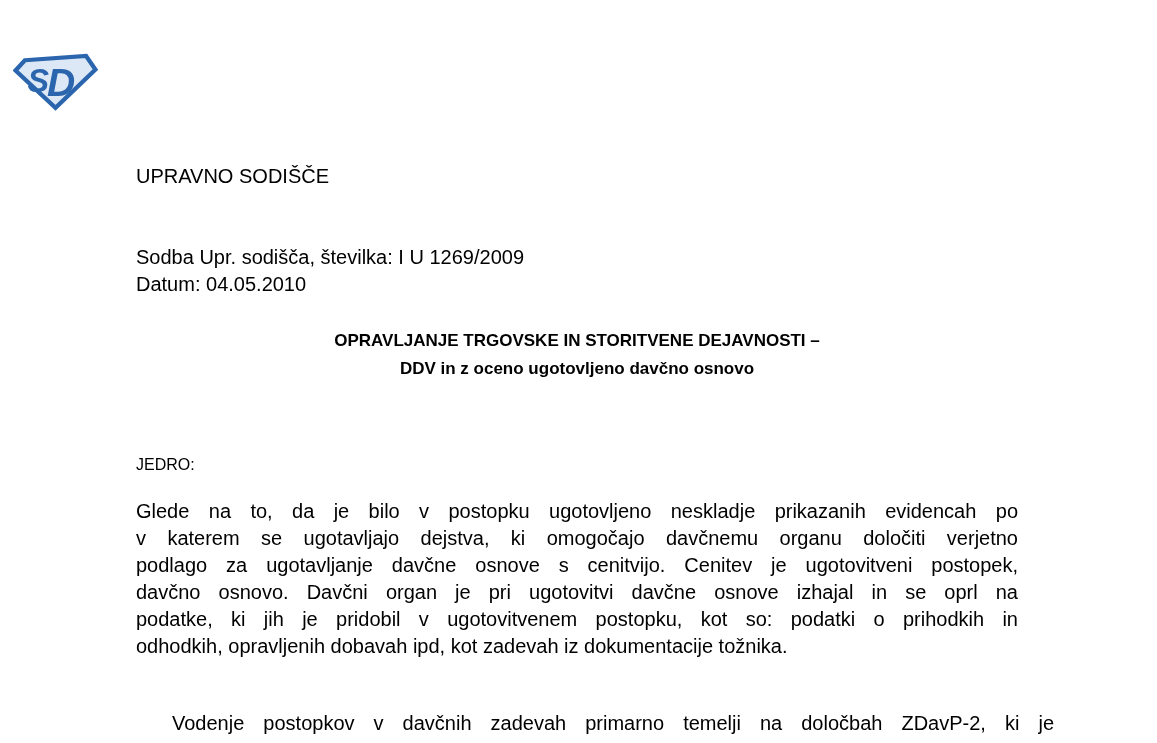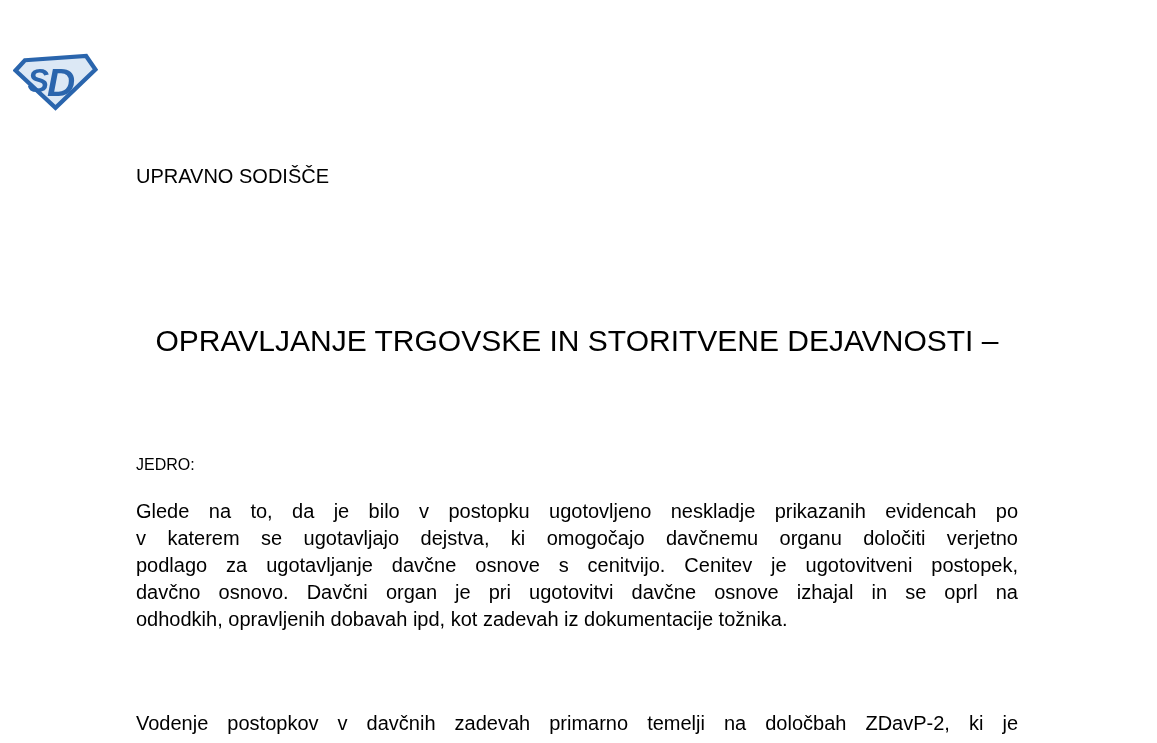--- a/index.html
+++ b/index.html
@@ -36,22 +36,22 @@
     width: 882px;
     font-size: 20px;
     line-height: 27px;
     white-space: pre;
   }
 
   .title-block {
     left: 136px;
     top: 327px;
     width: 882px;
-    font-size: 30px;
-    font-weight: normal;
+    font-size: 17px;
+    font-weight: bold;
     line-height: 28px;
   }
   .title-block > div { text-align: center; }
 
   .jedro-label {
     left: 136px;
     top: 451px;
     font-size: 16px;
     font-weight: normal;
     line-height: 27px;
@@ -61,47 +61,50 @@
     left: 136px;
     top: 498px;
     width: 882px;
     font-size: 20px;
     line-height: 27px;
   }
   
   .para > div { text-align: justify; text-align-last: justify; }
   .para.closed > div:last-child { text-align-last: left; }
 
-  .para2 { top: 710px; }
+  .para2 { top: 710px; margin-left: 36px; }
 </style>
 </head>
 <body>
 
 <div class="page">
 
   <svg class="abs logo" viewBox="0 0 100 68" aria-hidden="true">
     <path d="M14,9 L86,4 L97,20 L50,65 L3,21 Z" stroke-width="5" stroke-linejoin="miter" fill="#dce8f5" stroke="#2a65ad"></path>
     <text x="17" y="46" font-size="38" font-style="italic" font-weight="bold" font-family="Liberation Sans, sans-serif" fill="#2a65ad">S</text>
     <text x="40" y="51" font-size="46" font-style="italic" font-weight="bold" font-family="Liberation Sans, sans-serif" fill="#2a65ad">D</text>
   </svg>
 
   <div class="abs header-block"><div>UPRAVNO SODIŠČE</div></div>
 
+  <div class="abs case-info-block"><div>Sodba Upr. sodišča, številka: I U 1269/2009</div><div>Datum: 04.05.2010</div></div>
 
   <div class="abs title-block">
       <div>OPRAVLJANJE TRGOVSKE IN STORITVENE DEJAVNOSTI –</div>
+      <div>DDV in z oceno ugotovljeno davčno osnovo</div>
     </div>
 
   <div class="abs jedro-label">JEDRO:</div>
 
   <div class="abs para closed">
       <div>Glede na to, da je bilo v postopku ugotovljeno neskladje prikazanih evidencah po</div>
       <div>v katerem se ugotavljajo dejstva, ki omogočajo davčnemu organu določiti verjetno</div>
       <div>podlago za ugotavljanje davčne osnove s cenitvijo. Cenitev je ugotovitveni postopek,</div>
       <div>davčno osnovo. Davčni organ je pri ugotovitvi davčne osnove izhajal in se oprl na</div>
+      <div>podatke, ki jih je pridobil v ugotovitvenem postopku, kot so: podatki o prihodkih in</div>
       <div>odhodkih, opravljenih dobavah ipd, kot zadevah iz dokumentacije tožnika.</div>
     </div>
 
   <div class="abs para para2">
       <div>Vodenje postopkov v davčnih zadevah primarno temelji na določbah ZDavP-2, ki je</div>
     </div>
 
 </div>
 
 </body></html>

